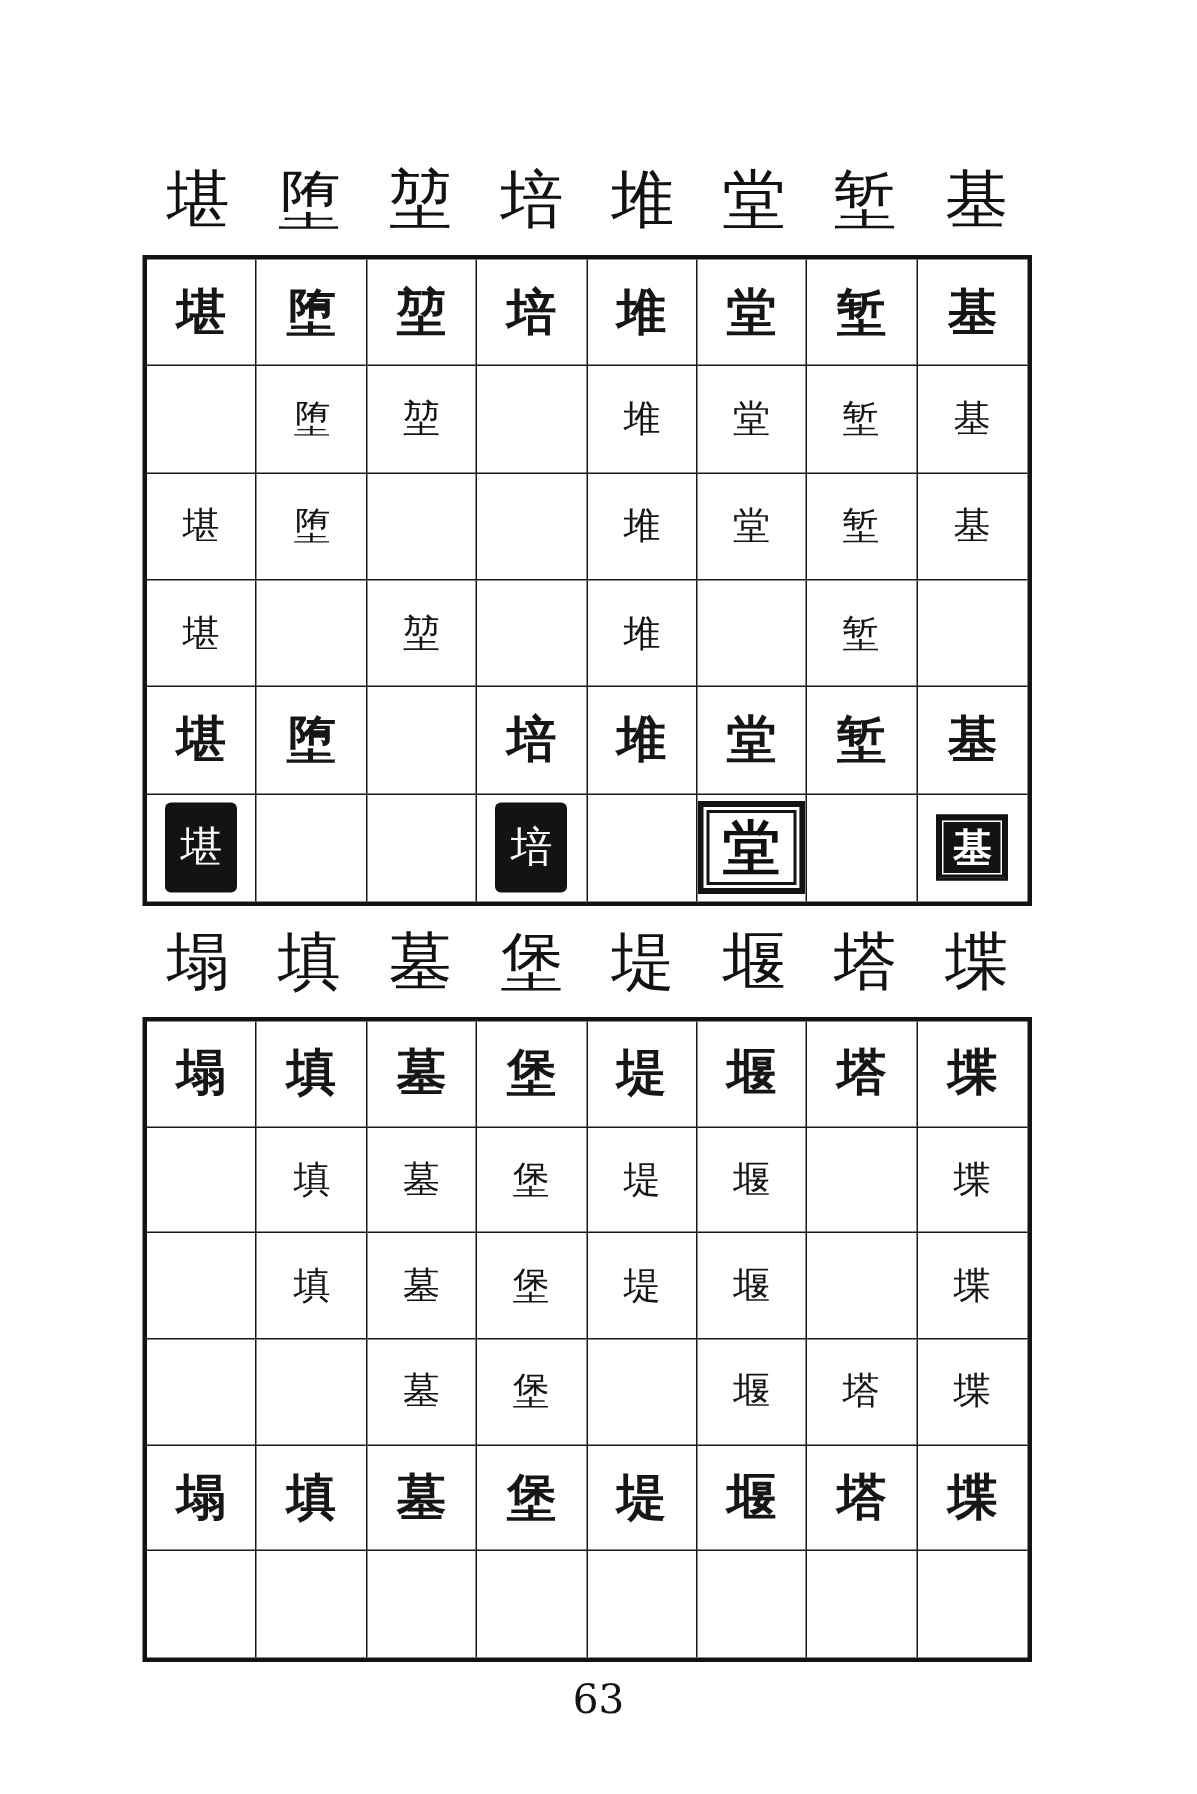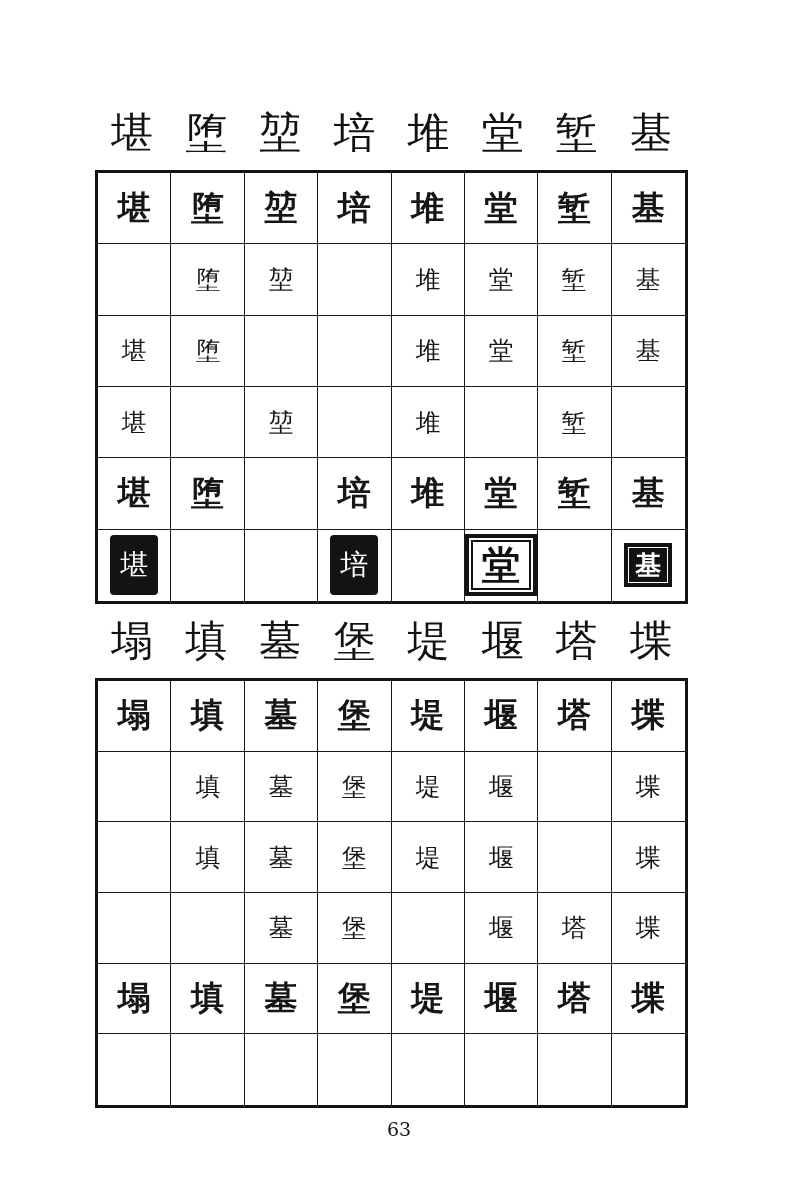--- a/index.html
+++ b/index.html
@@ -97,21 +97,21 @@
     font-weight:700;
     border:2px solid #131313;
     box-sizing:border-box;
     box-shadow:inset 0 0 0 2px #131313, inset 0 0 0 3px #ffffff;
   }
   .page-number{
     position:absolute;
     top:1118px;
     left:0;width:798px;
     text-align:center;
-    font-size:19px;
+    font-size:27px;
     color:#121212;
   }
 </style>
 </head>
 <body>
 
 <div class="sheet">
 
   <div class="char-header hdr-top">
       <span class="hchar">堪</span>

